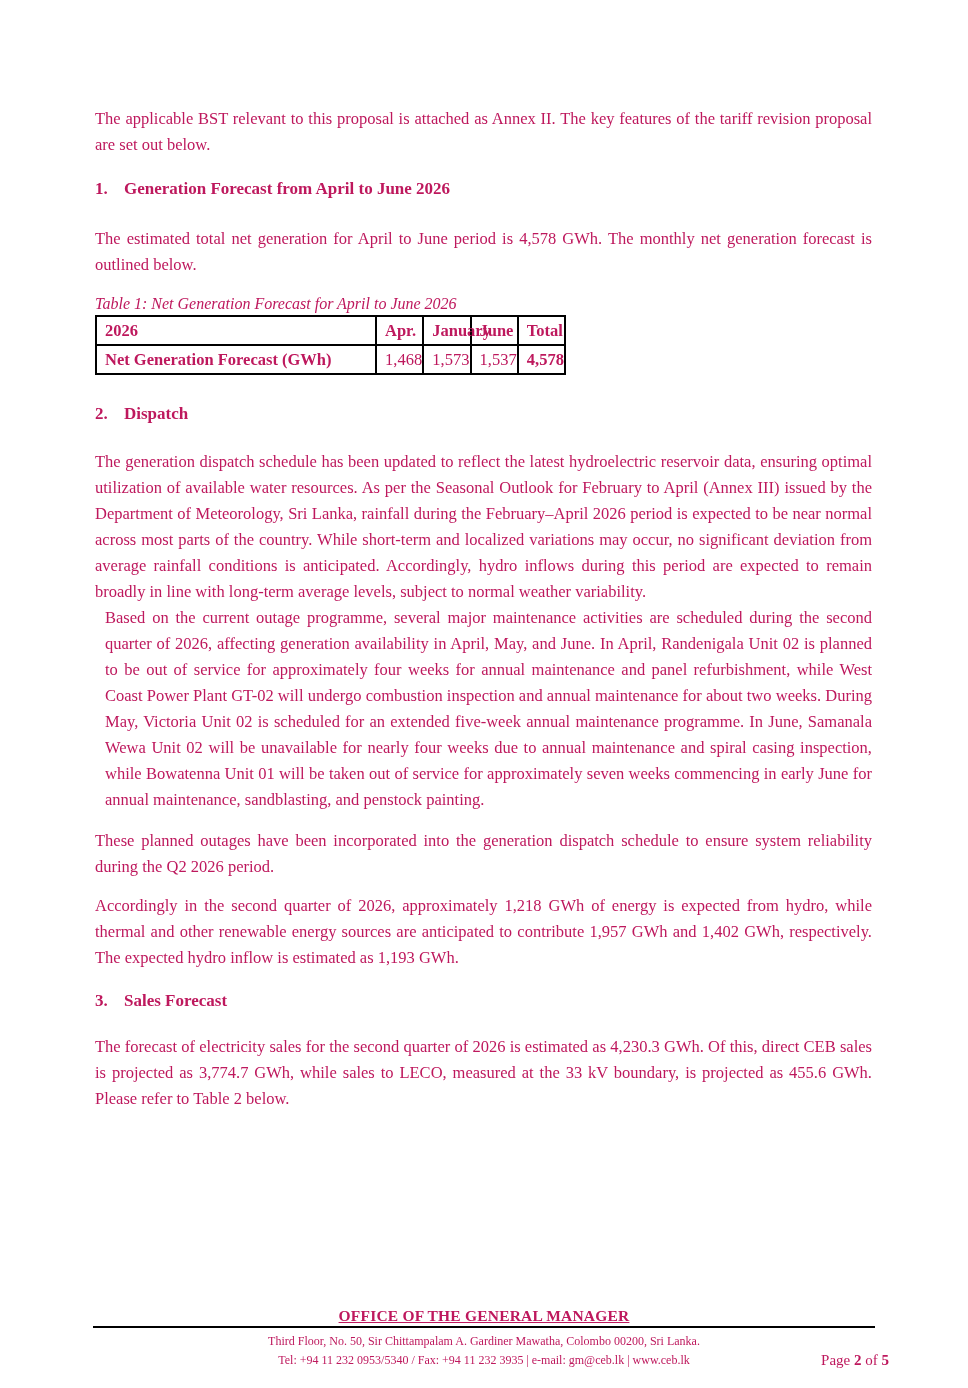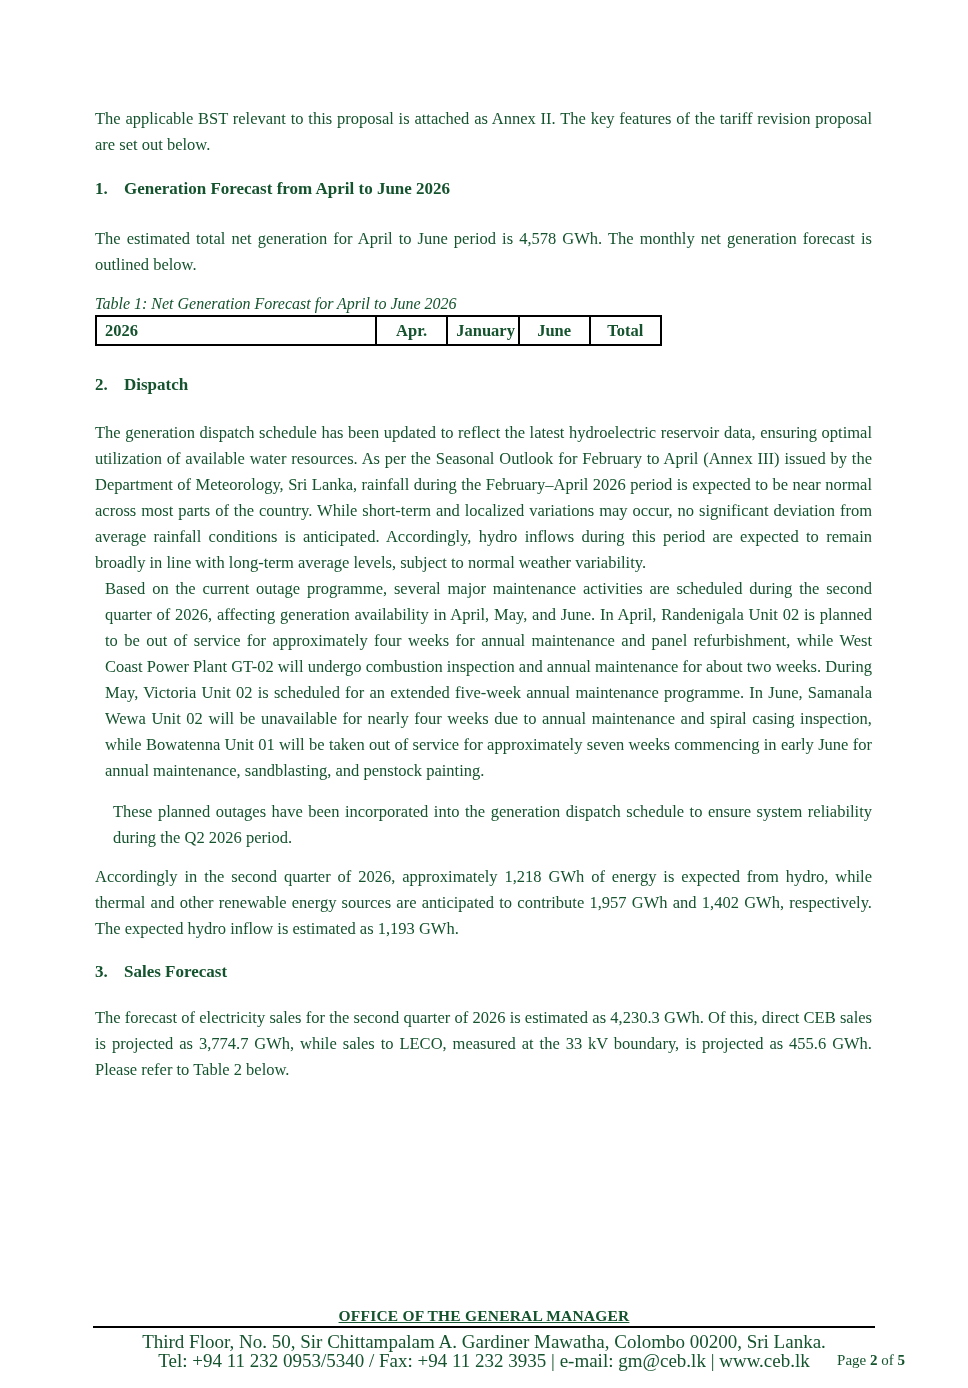--- a/index.html
+++ b/index.html
@@ -3,21 +3,21 @@
 <meta charset="utf-8">
 <style>
   * { margin: 0; padding: 0; box-sizing: border-box; }
   html, body { background: #e8e8e8; }
   .page {
     position: relative;
     width: 968px;
     height: 1388px;
     margin: 0 auto;
     background: #ffffff;
-    color: #14532d;
+    color: #be185d;
     font-family: "Liberation Serif", "DejaVu Serif", serif;
     overflow: hidden;
     text-decoration: underline;
   }
   .content {
     position: absolute;
     top: 106px;
     left: 95px;
     width: 777px;
   }
@@ -35,31 +35,31 @@
   }
   .h-num { display: inline-block; width: 29px; flex: 0 0 29px; }
   .mb-intro   { margin-bottom: 18px; }
   .mb-h1      { margin-bottom: 24px; }
   .mb-p2      { margin-bottom: 15px; }
   .mb-caption { margin-bottom: 1px; }
   .mb-table   { margin-bottom: 26px; }
   .mb-h2      { margin-bottom: 22px; }
   .mb-d1      { }
   .mb-d2      { margin-bottom: 15px; margin-left: 10px; }
-  .mb-d3      { margin-bottom: 13px; margin-left: 18px; }
+  .mb-d3      { margin-bottom: 13px; }
   .mb-d4      { margin-bottom: 17px; }
   .mb-h3      { margin-bottom: 20px; }
   .caption {
     font-style: italic;
     font-size: 16px;
     line-height: 21px;
   }
   table.gen {
     border-collapse: collapse;
-    width: 567px;
+    width: 471px;
     table-layout: fixed;
   }
   table.gen td, table.gen th {
     border: 2px solid #000;
     font-size: 16.5px;
     height: 29px;
     padding: 1px 8px;
     vertical-align: middle;
   }
   table.gen .c-label { width: 280px; text-align: left; font-weight: bold; }
@@ -81,27 +81,27 @@
     text-decoration: underline;
     letter-spacing: 0.2px;
   }
   .footer-rule {
     width: 782px;
     margin: 1px auto 4px auto;
     border-top: 2px solid #000;
   }
   .footer-address, .footer-contact {
     text-align: center;
-    font-size: 19px;
+    font-size: 12px;
     line-height: 19px;
   }
   .footer-contact-row { position: relative; }
   .page-info {
     position: absolute;
-    right: 63px;
+    right: 79px;
     bottom: 0;
     font-size: 15px;
     line-height: 19px;
   }
   .page-info b { font-weight: bold; }
 </style>
 </head>
 <body>
 
 <div class="page">
@@ -119,20 +119,27 @@
     <div class="caption mb-caption">Table 1: Net Generation Forecast for April to June 2026</div>
 
     <table class="gen mb-table">
       <tbody>
           <tr>
         <th class="c-label">2026</th>
         <th class="c-num">Apr.</th>
         <th class="c-num">January</th>
         <th class="c-num">June</th>
         <th class="c-num">Total</th>
+      </tr>
+      <tr>
+        <td class="c-label">Net Generation Forecast (GWh)</td>
+        <td class="c-num">1,468</td>
+        <td class="c-num">1,573</td>
+        <td class="c-num">1,537</td>
+        <td class="c-total">4,578</td>
       </tr>
     </tbody>
       </table>
 
     <div class="h-sec mb-h2">
       <span class="h-num">2.</span>
       <span>Dispatch</span>
     </div>
 
     <p class="para mb-d1">The generation dispatch schedule has been updated to reflect the latest hydroelectric reservoir data, ensuring optimal utilization of available water resources. As per the Seasonal Outlook for February to April (Annex III) issued by the Department of Meteorology, Sri Lanka, rainfall during the February–April 2026 period is expected to be near normal across most parts of the country. While short-term and localized variations may occur, no significant deviation from average rainfall conditions is anticipated. Accordingly, hydro inflows during this period are expected to remain broadly in line with long-term average levels, subject to normal weather variability.</p>

